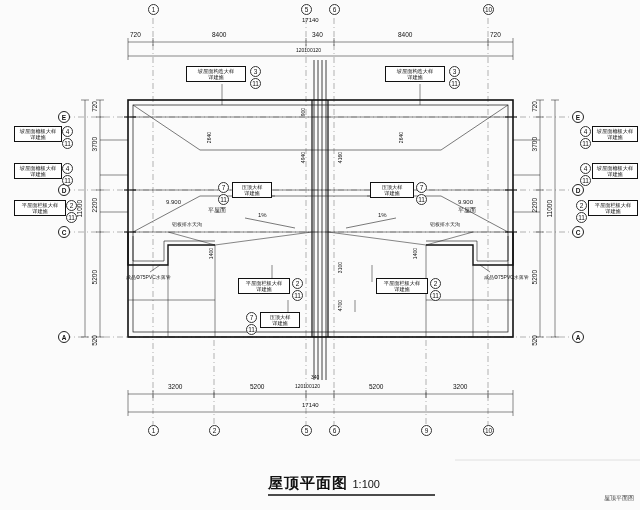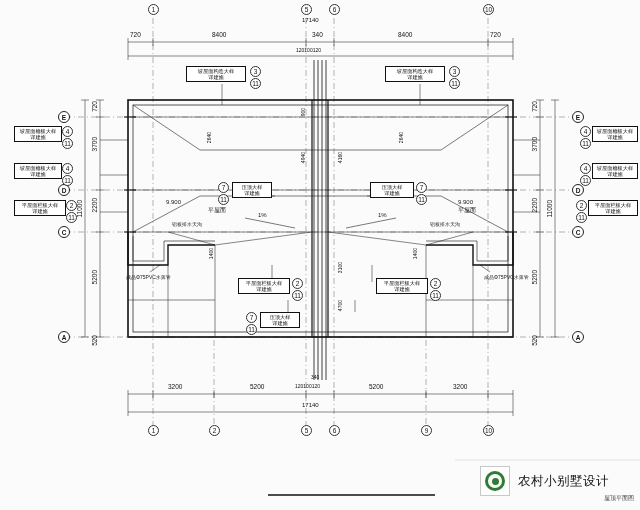--- a/index.html
+++ b/index.html
@@ -502,24 +502,21 @@
   <div class="abs dim vert" style="left:206px;top:132px;font-size:5px;">2640</div>
   <div class="abs dim vert" style="left:398px;top:132px;font-size:5px;">2640</div>
   <div class="abs dim vert" style="left:208px;top:248px;font-size:5px;">1400</div>
   <div class="abs dim vert" style="left:412px;top:248px;font-size:5px;">1400</div>
   <div class="abs dim vert" style="left:300px;top:152px;font-size:5px;">4940</div>
   <div class="abs dim vert" style="left:337px;top:152px;font-size:5px;">4160</div>
   <div class="abs dim vert" style="left:337px;top:262px;font-size:5px;">3100</div>
   <div class="abs dim vert" style="left:337px;top:300px;font-size:5px;">4700</div>
   <div class="abs dim vert" style="left:300px;top:108px;font-size:5px;">900</div>
 
-
-  <div class="abs" style="left:480px;top:466px;display:flex;align-items:center;gap:8px;">
-    <div class="qr">
-      <div class="ring"></div>
-        <div class="dot"></div>
-    </div>
-    <span class="wx-name">农村小别墅设计</span>
+  <div class="abs" style="left:268px;top:474px;">
+    <span class="title">屋顶平面图</span>
+    <span class="title-scale">1:100</span>
   </div>
 
+
   <div class="abs footer-note" style="right:6px;top:494px;">屋顶平面图</div>
 
 </div>
 
 </body></html>

